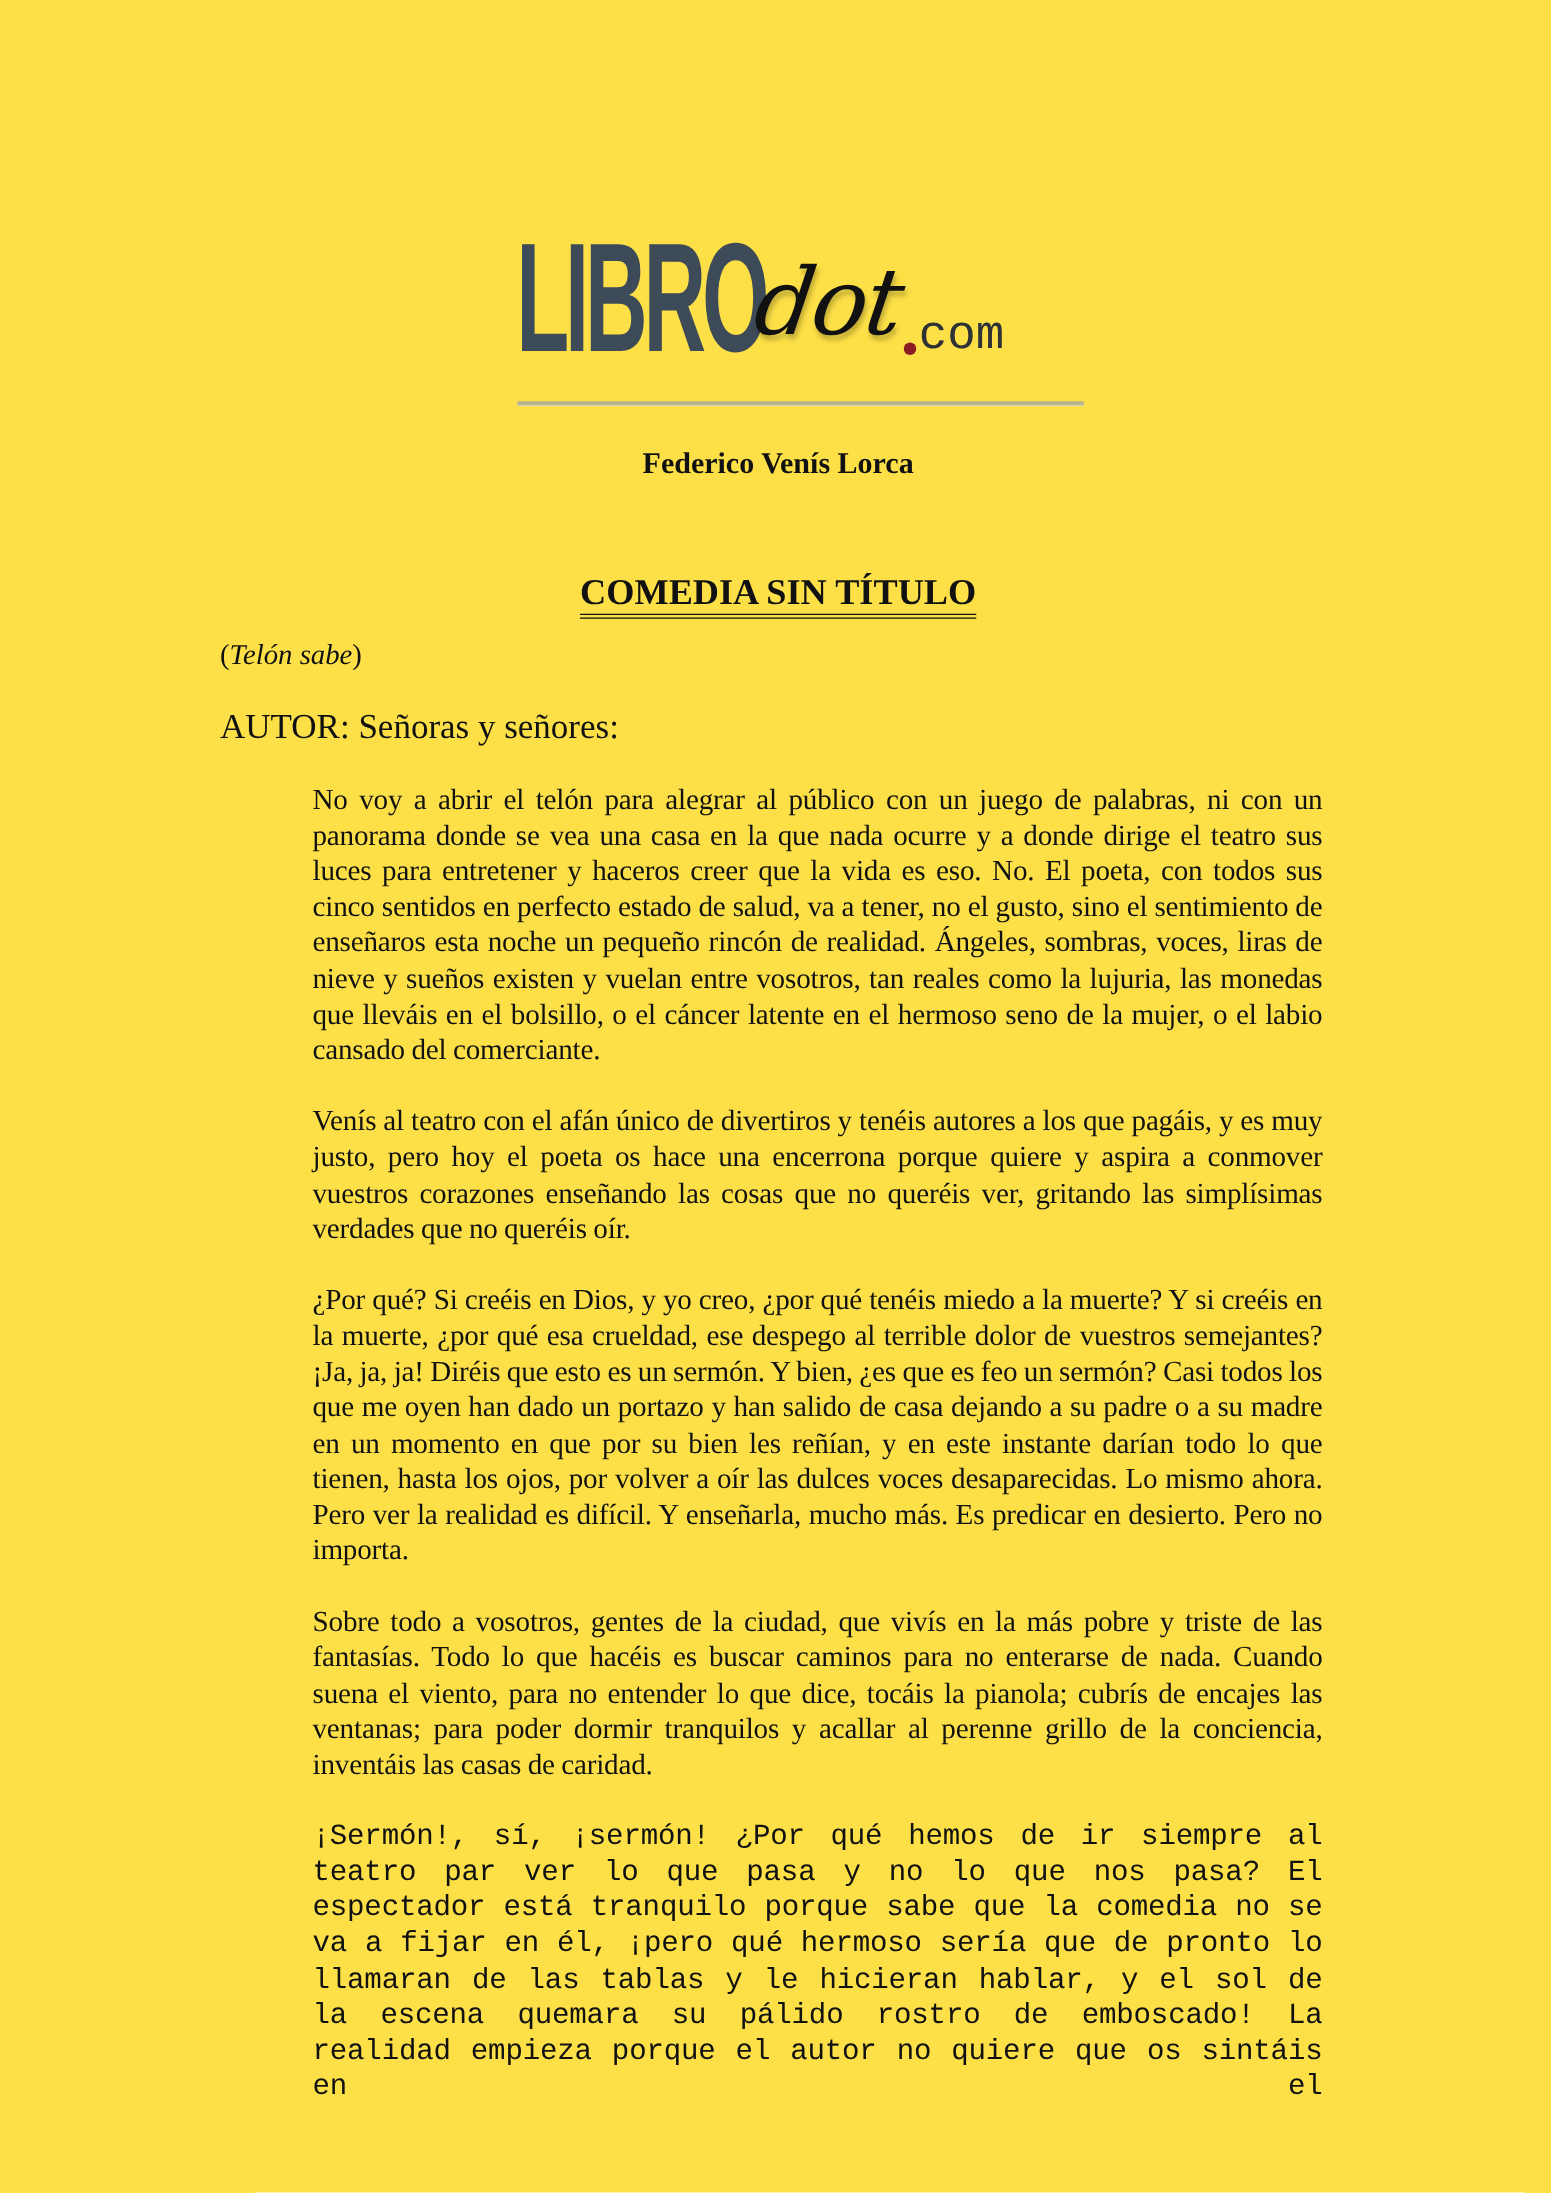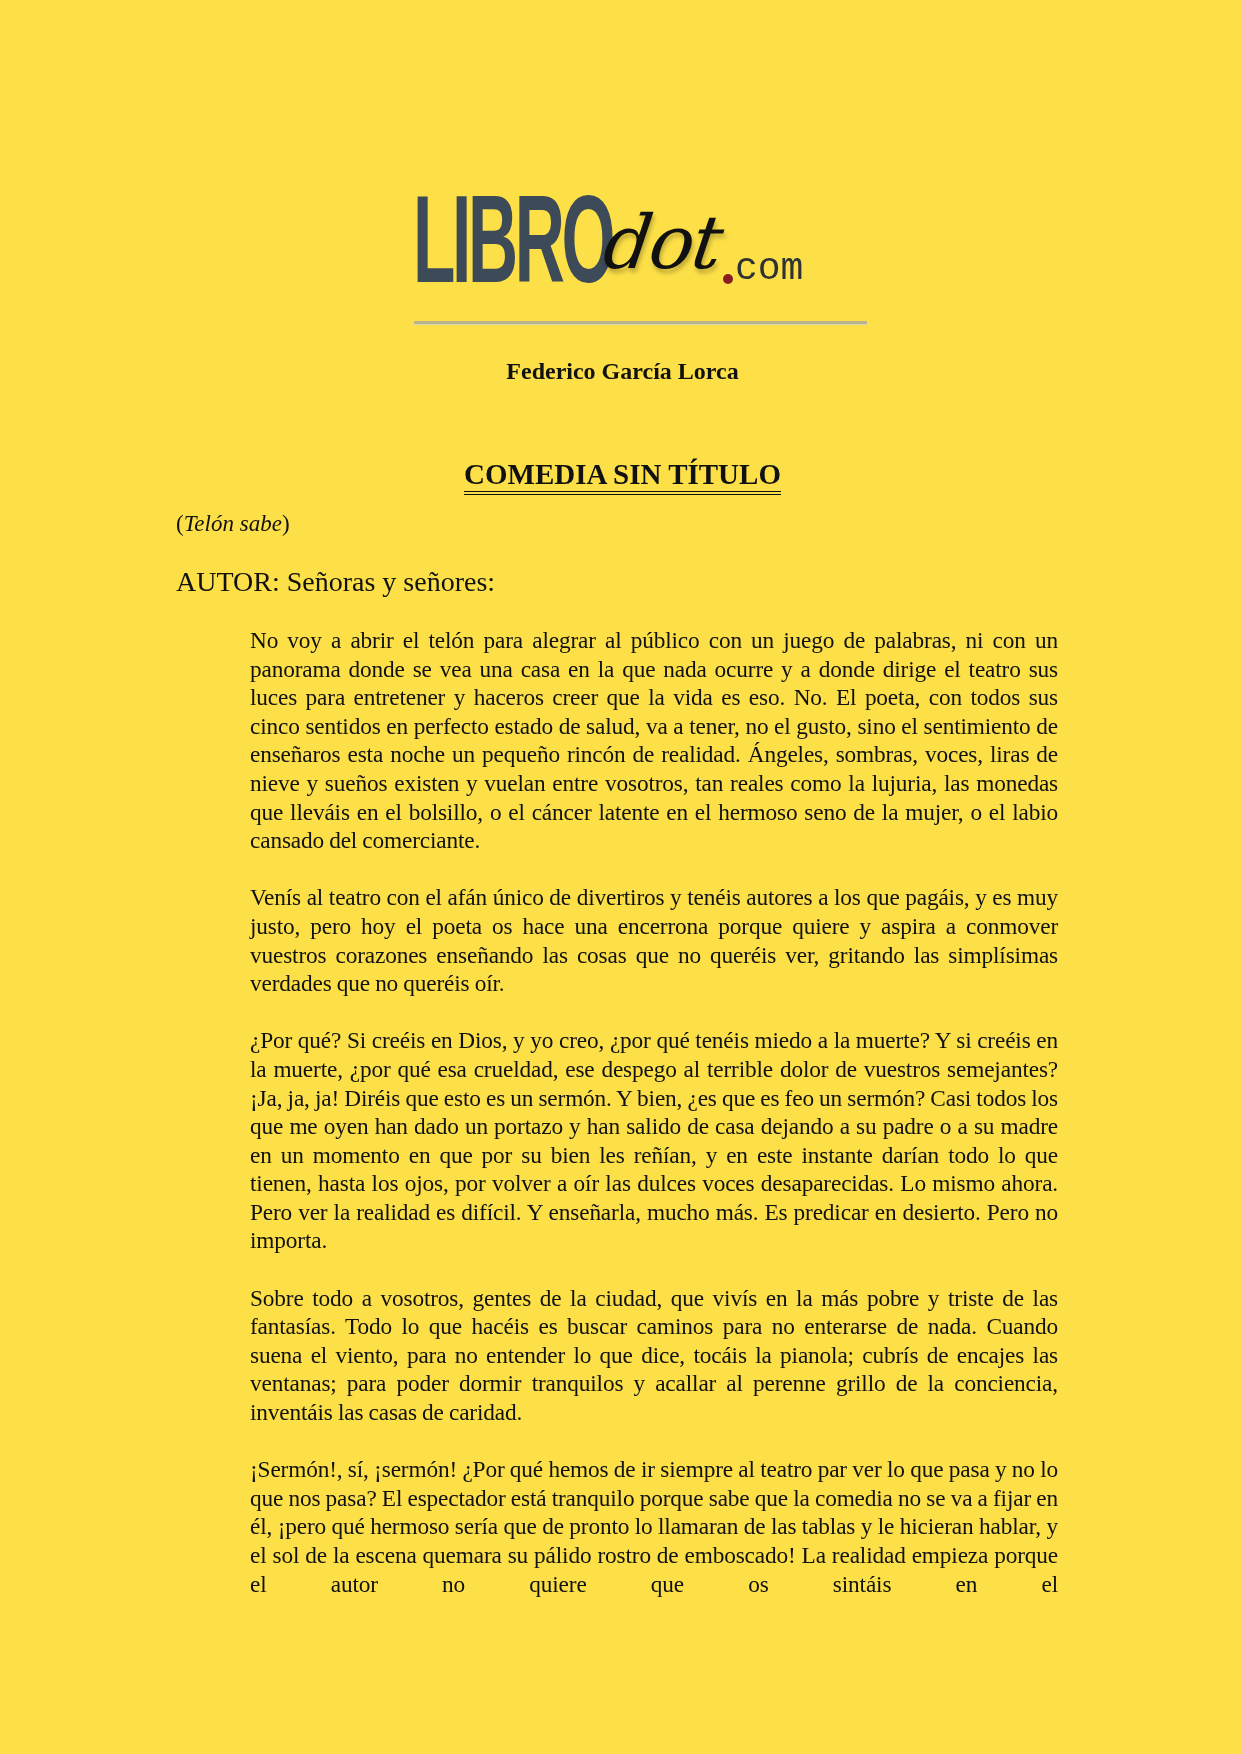--- a/index.html
+++ b/index.html
@@ -148,36 +148,37 @@
     margin: 0 0 28.6px 0;
     font-size: 23.3px;
     line-height: 28.6px;
     text-align: justify;
     text-align-last: left;
     letter-spacing: -0.15px;
     word-spacing: -0.5px;
   }
   .speech p.cut {
     text-align-last: justify;
+    font-family: Liberation Mono, monospace;
   }
 </style>
 </head>
 <body>
 
 <div class="page">
 
   <div class="logo">
     <div class="logo-libro">LIBRO</div>
     <div class="logo-dot-word">dot</div>
     <div class="logo-red-dot"></div>
     <div class="logo-com">com</div>
     <div class="logo-rule"></div>
   </div>
 
-  <div class="author">Federico García Lorca</div>
+  <div class="author">Federico Venís Lorca</div>
 
   <div class="title-wrap">
     <span class="title">COMEDIA SIN TÍTULO</span>
   </div>
 
   <div class="stage-direction"><span>(</span><em>Telón sabe</em><span>)</span></div>
 
   <div class="speaker-line">AUTOR: Señoras y señores:</div>
 
   <div class="speech">

